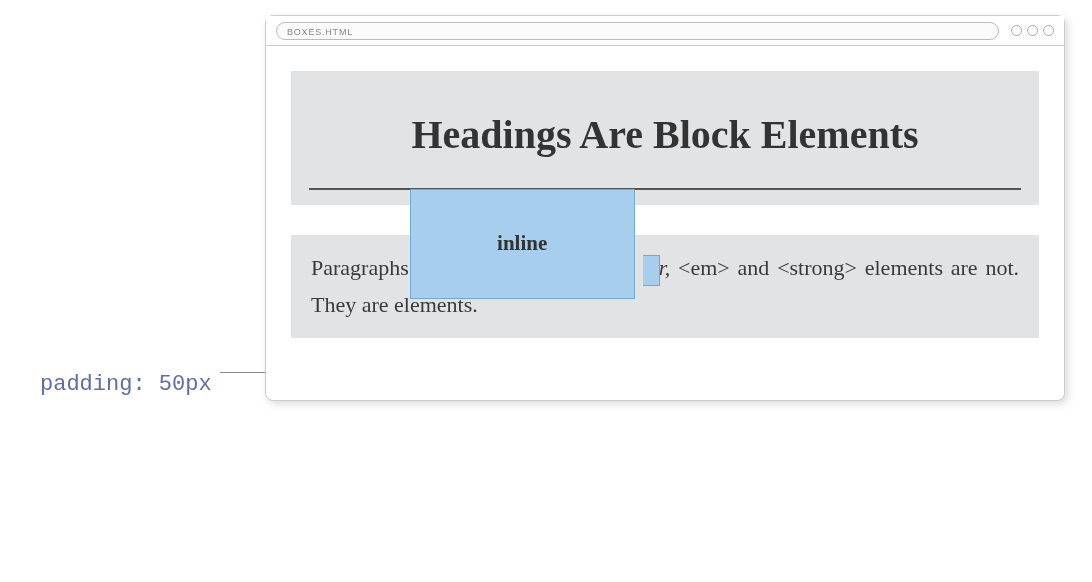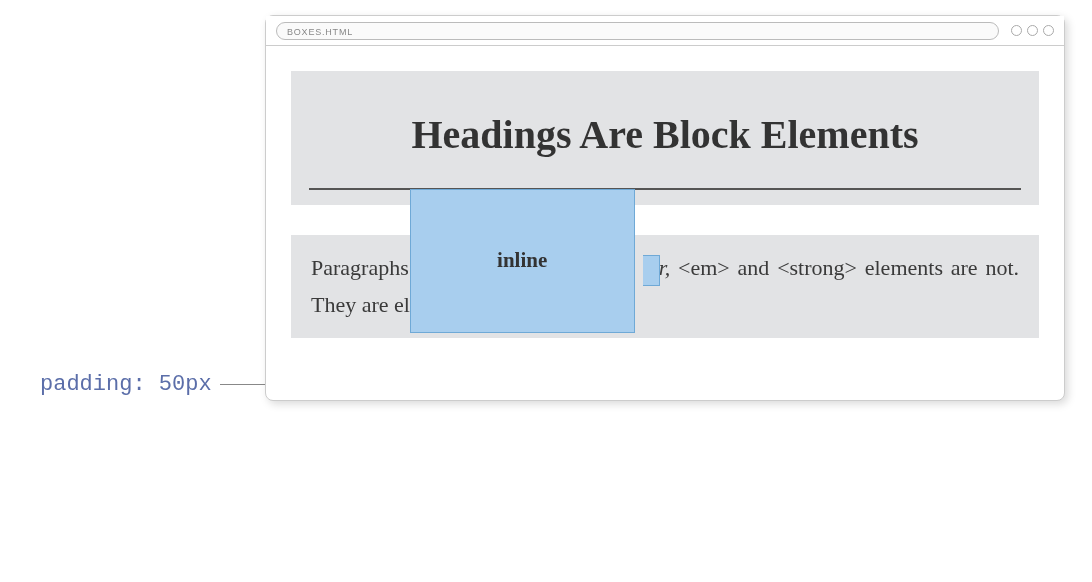--- a/index.html
+++ b/index.html
@@ -108,21 +108,21 @@
       height: 1em;
       vertical-align: baseline;
       position: relative;
     }
     
     .inline-badge {
       position: absolute;
       left: -24px;
       top: -64px;
       width: 225px;
-      padding: 53px 0;
+      padding: 36px 0;
       text-align: center;
       background: #a8ceee;
       border: 1px solid #6fa9d6;
       font-weight: bold;
       color: #333;
       font-size: 21px;
       z-index: 5;
     }
     
     .em-peek {
@@ -144,21 +144,21 @@
     
     .tag-literal {
       font-family: Liberation Serif, serif;
     }
     
     .annotation {
       position: absolute;
       left: 40px;
       top: 372px;
       display: flex;
-      align-items: center;
+      align-items: flex-start;
     }
     
     .annotation-label {
       font-family: "Courier New", Courier, monospace;
       font-size: 22px;
       color: #5b6ea9;
     }
     
     .annotation-line {
       width: 65px;

